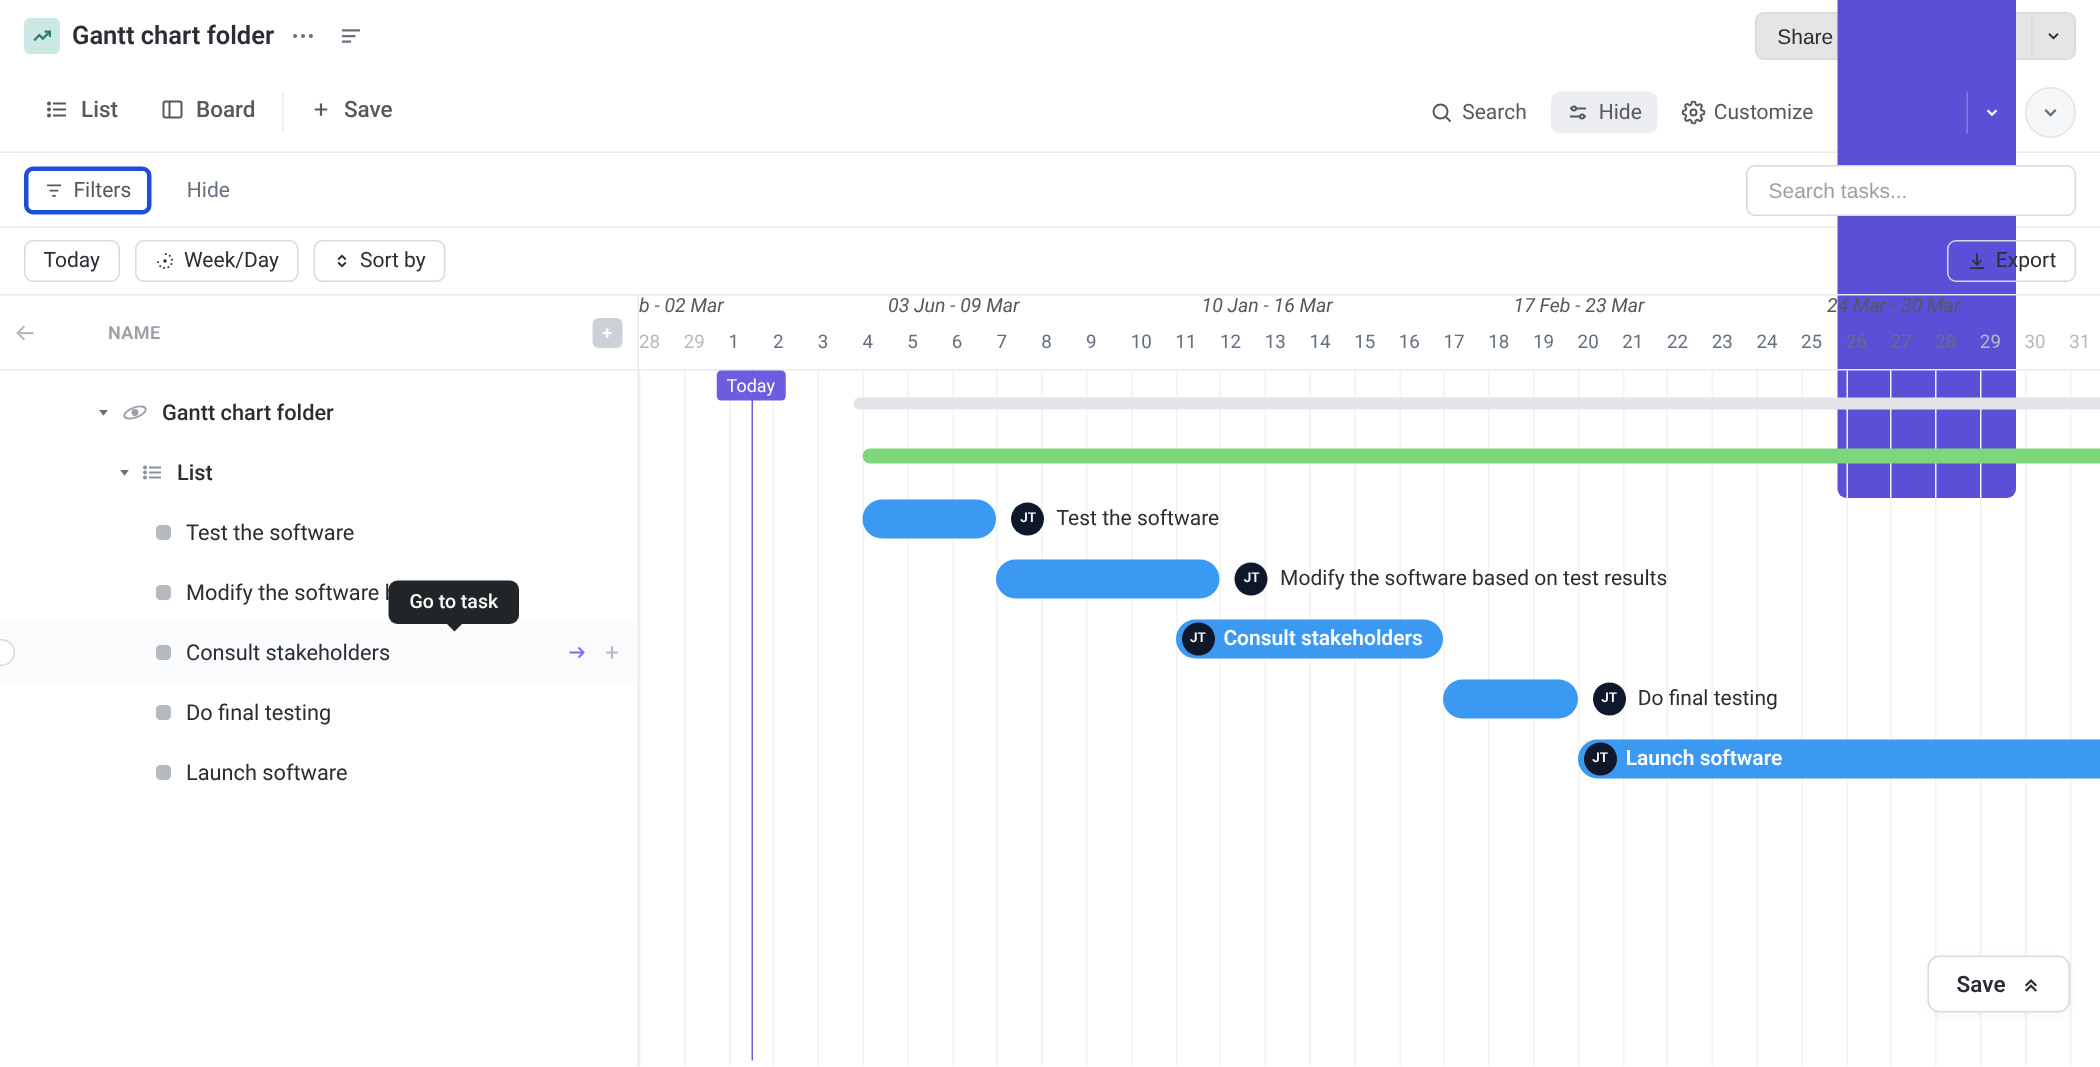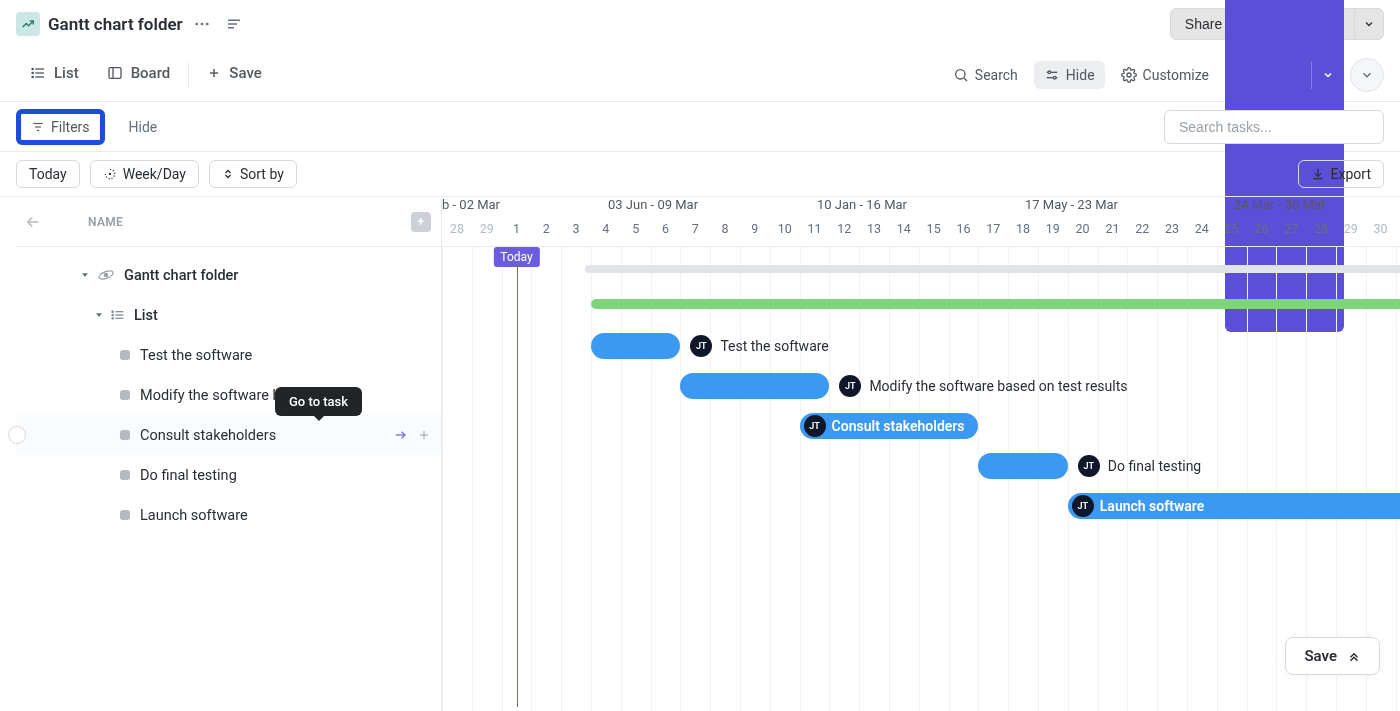--- a/index.html
+++ b/index.html
@@ -24,35 +24,35 @@
 .viewbar-right { margin-left: auto; display: flex; align-items: center; gap: 6px; }
 .pill-btn { display: flex; align-items: center; gap: 6px; padding: 6px 10px; border-radius: 6px; color: #54595f; font-size: 14px; cursor: pointer; }
 .pill-btn.active-bg { background: #eceef1; }
 .add-task-btn { background: #5b4fd8; color: #fff; border: none; border-radius: 6px; display: flex; align-items: center; overflow: hidden; }
 .add-task-btn .main { padding: 8px 14px; font-weight: 600; font-size: 14px; }
 .add-task-btn .chev { padding: 8px 10px; border-left: 1px solid rgba(255,255,255,.25); }
 .circle-btn { width: 34px; height: 34px; border-radius: 50%; border: 1px solid #e2e4e8; background: #f5f6f8; display: flex; align-items: center; justify-content: center; cursor: pointer; color: #656f7d; }
 
 
 .filterbar { display: flex; align-items: center; height: 50px; padding: 0 16px; border-bottom: 1px solid #e8eaed; }
-.filterbar .btn-sm { border: 5px solid #1d4ed8; padding: 5px 10px; border-radius: 6px; display: flex; align-items: center; gap: 6px; font-size: 14px; color: #54595f; cursor: pointer; }
+.filterbar .btn-sm { border: 3px solid #1d4ed8; padding: 5px 10px; border-radius: 6px; display: flex; align-items: center; gap: 6px; font-size: 14px; color: #54595f; cursor: pointer; }
 .filterbar .hide-link { margin-left: 24px; color: #656f7d; cursor: pointer; }
 .search-input { margin-left: auto; border: 1px solid #d6d9de; border-radius: 6px; padding: 8px 14px; font-size: 14px; width: 220px; color: #2a2e34; }
 .search-input::placeholder { color: #9aa0a8; }
 
 
 .toolbarrow { display: flex; align-items: center; height: 44px; padding: 0 16px; gap: 10px; }
 .toolbarrow .tbtn { border: 1px solid #d6d9de; padding: 5px 12px; border-radius: 6px; display: flex; align-items: center; gap: 6px; font-size: 14px; color: #2a2e34; cursor: pointer; }
 .toolbarrow .export { margin-left: auto; }
 
 
 .main { display: flex; height: calc(711px - 48px - 54px - 50px - 44px); border-top: 1px solid #e8eaed; position: relative; }
 
 
-.treepanel { width: 426px; border-right: 1px solid #e8eaed; position: relative; margin-left: 16px; }
+.treepanel { width: 426px; border-right: 1px solid #e8eaed; position: relative; }
 .treehead { height: 50px; display: flex; align-items: center; padding-left: 72px; color: #9aa0a8; font-size: 12px; font-weight: 600; letter-spacing: .3px; border-bottom: 1px solid #e8eaed; position: relative; }
 .treehead .back-arrow { position: absolute; left: 8px; color: #b5bac0; }
 .treehead .add-circle { position: absolute; right: 10px; width: 20px; height: 20px; border-radius: 4px; background: #cdd1d7; color: #fff; display: flex; align-items: center; justify-content: center; font-weight: bold; cursor: pointer; }
 .tree { padding-top: 8px; }
 .tree-row { display: flex; align-items: center; height: 40px; font-size: 14.5px; color: #2a2e34; cursor: pointer; position: relative; }
 .tree-row .caret { color: #656f7d; margin-right: 6px; }
 .tree-row.lvl0 { padding-left: 64px; font-weight: 500; }
 .tree-row.lvl1 { padding-left: 78px; font-weight: 500; }
 .tree-row.lvl2 { padding-left: 104px; }
 .tree-row .status-dot { width: 10px; height: 10px; border-radius: 3px; background: #b5bac0; margin-right: 10px; flex-shrink: 0; }
@@ -62,23 +62,23 @@
 .tree-row .task-name { white-space: nowrap; overflow: hidden; text-overflow: ellipsis; max-width: 220px; }
 .tree-row.hovered .actions { display: flex; }
 .tree-row .actions { display: none; margin-left: auto; margin-right: 10px; gap: 8px; color: #8b5cf6; align-items: center; }
 .tree-row.hovered { background: #fafbfc; }
 .tree-row.hovered .actions { display: flex; }
 .row-circle-left { position: absolute; left: -8px; width: 18px; height: 18px; border: 1px solid #d6d9de; border-radius: 50%; background: #fff; }
 
 
 .gantt { flex: 1; position: relative; overflow: hidden; }
 .weekhead { display: flex; height: 24px; font-size: 13px; color: #54595f; }
-.weekcell { position: absolute; top: 0; }
+.weekcell { position: absolute; top: 0; font-style: italic; }
 .dayhead { display: flex; height: 26px; border-bottom: 1px solid #e8eaed; }
-.daycell { flex: none; width: 29.8px; text-align: center; font-size: 12.5px; color: #656f7d; position: relative; }
+.daycell { flex: none; width: 29.8px; font-size: 12.5px; color: #656f7d; position: relative; }
 .daycell.dim { color: #b5bac0; }
 .daycell .line { position: absolute; top: 26px; left: 0; width: 1px; height: 500px; background: #f0f2f4; }
 .ganttbody { position: relative; height: 460px; }
 .today-line { position: absolute; top: 0; bottom: 0; width: 1px; background: #6b5ce0; z-index: 2; }
 .today-badge { position: absolute; top: 0; background: #6b5ce0; color: #fff; font-size: 12px; padding: 3px 7px; border-radius: 3px; transform: translateX(-50%); z-index: 3; }
 .summary-bar { position: absolute; height: 10px; background: #7fd67a; border-radius: 5px; }
 .task-bar { position: absolute; height: 26px; background: #3b99f2; border-radius: 13px; display: flex; align-items: center; }
 .task-bar.with-avatar-inside { padding-left: 4px; }
 .avatar { width: 22px; height: 22px; border-radius: 50%; background: #0f172a; color: #fff; font-size: 9px; font-weight: 600; display: flex; align-items: center; justify-content: center; flex-shrink: 0; }
 .task-label { position: absolute; font-size: 14px; color: #2a2e34; white-space: nowrap; display: flex; align-items: center; gap: 8px; }
@@ -325,21 +325,21 @@
     </div>
 
     <div class="tooltip" style="left:259px; top:190px">Go to task</div>
   </div>
 
   <div class="gantt">
     <div class="weekhead" id="weekhead">
         <span class="weekcell" style="left: 0px;">b - 02 Mar</span>
         <span class="weekcell" style="left: 166px;">03 Jun - 09 Mar</span>
         <span class="weekcell" style="left: 375px;">10 Jan - 16 Mar</span>
-        <span class="weekcell" style="left: 583px;">17 May - 23 Mar</span>
+        <span class="weekcell" style="left: 583px;">17 Feb - 23 Mar</span>
         <span class="weekcell" style="left: 792px;">24 Mar - 30 Mar</span>
       </div>
     <div class="dayhead" id="dayhead">
         <div class="daycell dim">28<div class="line"></div></div>
         <div class="daycell dim">29<div class="line"></div></div>
         <div class="daycell">1<div class="line"></div></div>
         <div class="daycell">2<div class="line"></div></div>
         <div class="daycell">3<div class="line"></div></div>
         <div class="daycell">4<div class="line"></div></div>
         <div class="daycell">5<div class="line"></div></div>

